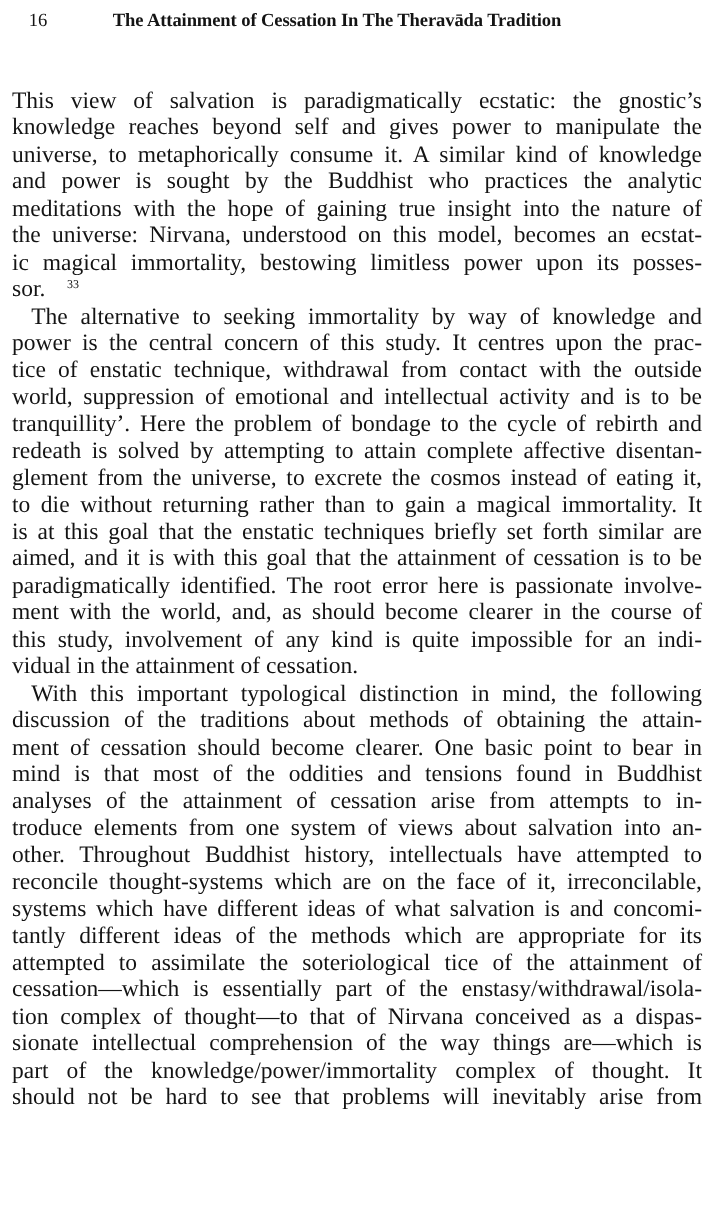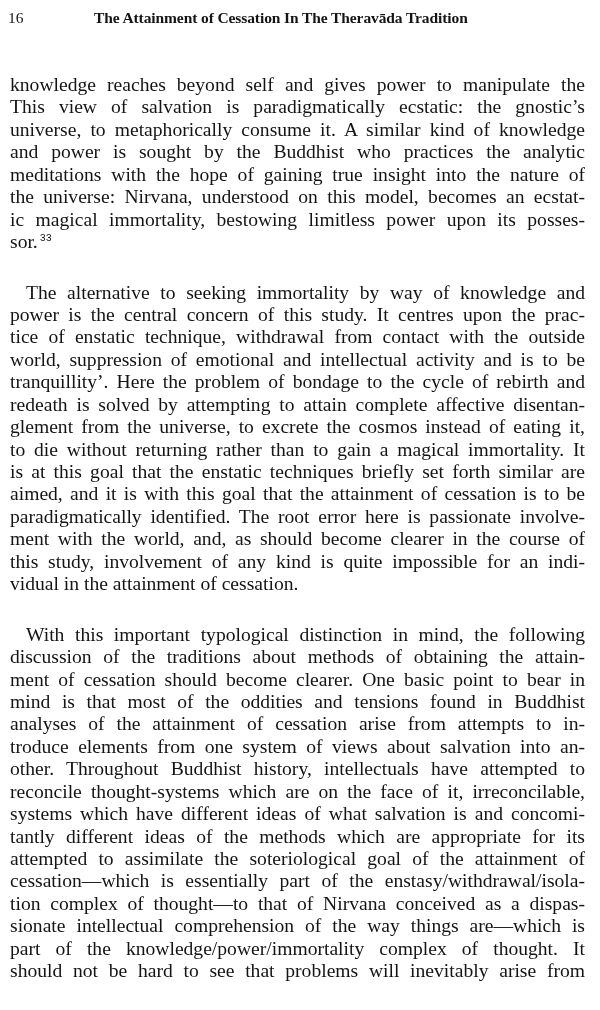--- a/index.html
+++ b/index.html
@@ -19,21 +19,21 @@
       position: absolute;
       top: 6px;
       left: 8px;
       right: 15px;
       height: 24px;
       font-size: 15.5px;
       line-height: 24px;
     }
     .page-number {
       position: absolute;
-      left: 0;
+      left: 16px;
       top: 0;
     }
     .running-title {
       position: absolute;
       left: 86px;
       top: 0;
       white-space: nowrap;
       letter-spacing: -0.1px;
       font-weight: bold;
     }
@@ -47,46 +47,44 @@
     .line {
       height: 22.45px;
       line-height: 22.45px;
       white-space: nowrap;
       text-align: justify;
       text-align-last: justify;
       overflow: visible;
     }
     .line.indent {
       padding-left: 16px;
-      margin-top: 28px;
     }
     .line.last {
       text-align-last: left;
     }
     sup.fn {
       font-size: 10px;
       vertical-align: 7px;
       line-height: 0;
-      margin-left: 2px;
-      font-family: Liberation Mono, monospace;
+      margin-left: 18px;
     }
   </style>
 </head>
 <body>
 
 <header class="running-head">
   <span class="page-number">16</span>
   <span class="running-title">The Attainment of Cessation In The Theravāda Tradition</span>
 </header>
 
 <main class="body-text">
 
   <section>
+    <div class="line">This view of salvation is paradigmatically ecstatic: the gnostic’s</div>
     <div class="line">knowledge reaches beyond self and gives power to manipulate the</div>
-    <div class="line">This view of salvation is paradigmatically ecstatic: the gnostic’s</div>
     <div class="line">universe, to metaphorically consume it. A similar kind of knowledge</div>
     <div class="line">and power is sought by the Buddhist who practices the analytic</div>
     <div class="line">meditations with the hope of gaining true insight into the nature of</div>
     <div class="line">the universe: Nirvana, understood on this model, becomes an ecstat-</div>
     <div class="line">ic magical immortality, bestowing limitless power upon its posses-</div>
     <div class="line last"><span>sor.</span><sup class="fn">33</sup></div>
   </section>
 
   <section>
     <div class="line indent">The alternative to seeking immortality by way of knowledge and</div>
@@ -109,21 +107,21 @@
     <div class="line indent">With this important typological distinction in mind, the following</div>
     <div class="line">discussion of the traditions about methods of obtaining the attain-</div>
     <div class="line">ment of cessation should become clearer. One basic point to bear in</div>
     <div class="line">mind is that most of the oddities and tensions found in Buddhist</div>
     <div class="line">analyses of the attainment of cessation arise from attempts to in-</div>
     <div class="line">troduce elements from one system of views about salvation into an-</div>
     <div class="line">other. Throughout Buddhist history, intellectuals have attempted to</div>
     <div class="line">reconcile thought-systems which are on the face of it, irreconcilable,</div>
     <div class="line">systems which have different ideas of what salvation is and concomi-</div>
     <div class="line">tantly different ideas of the methods which are appropriate for its</div>
-    <div class="line">attempted to assimilate the soteriological goal of the attainment of</div>
+    <div class="line">attempted to assimilate the soteriological tice of the attainment of</div>
     <div class="line">cessation—which is essentially part of the enstasy/withdrawal/isola-</div>
     <div class="line">tion complex of thought—to that of Nirvana conceived as a dispas-</div>
     <div class="line">sionate intellectual comprehension of the way things are—which is</div>
     <div class="line">part of the knowledge/power/immortality complex of thought. It</div>
     <div class="line">should not be hard to see that problems will inevitably arise from</div>
   </section>
 
 </main>
 
 </body></html>

